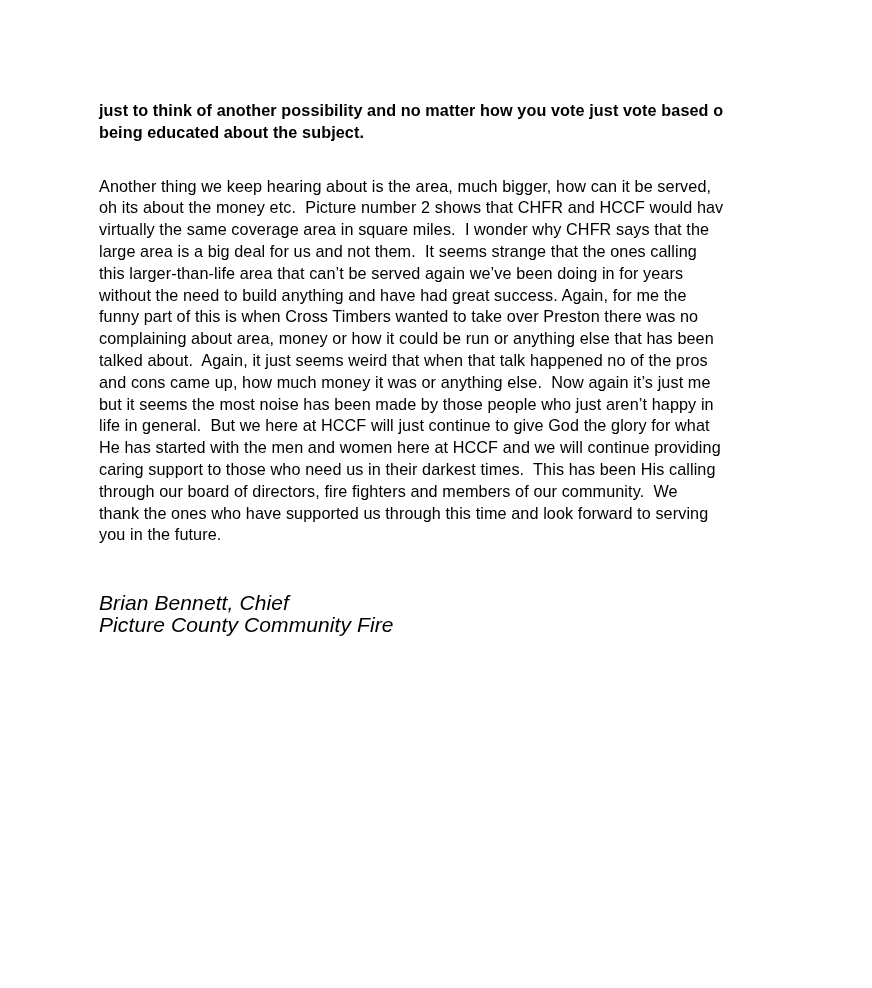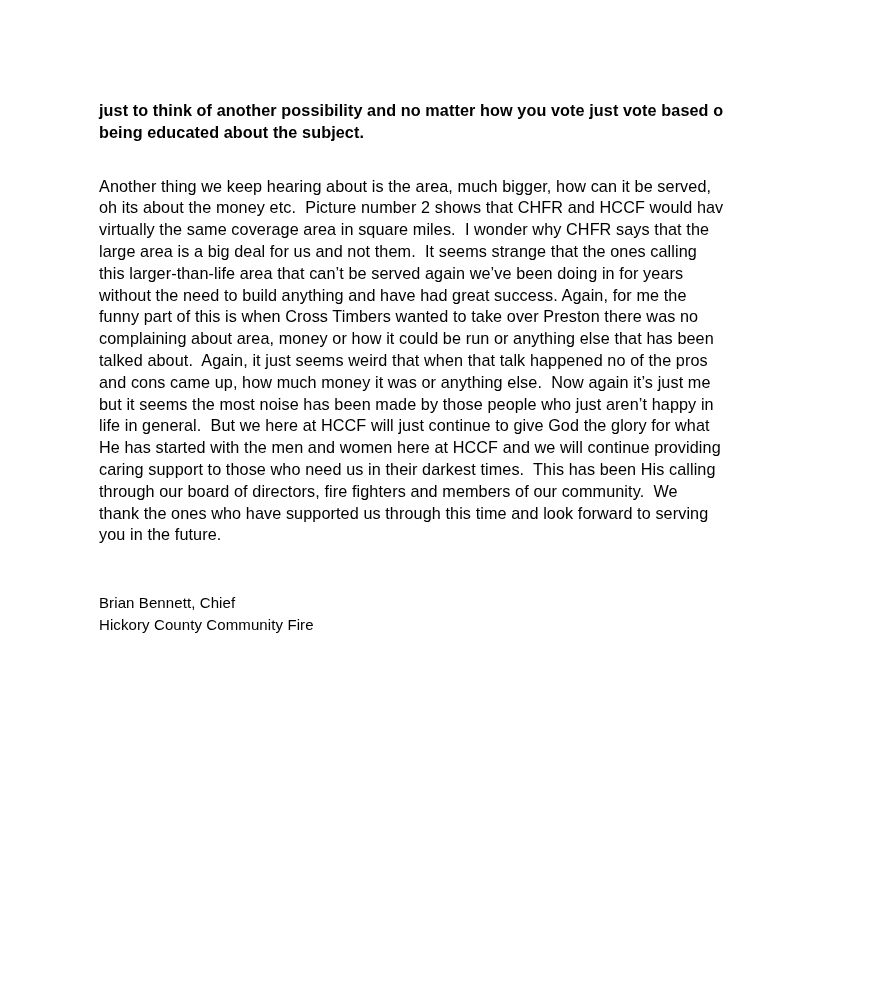--- a/index.html
+++ b/index.html
@@ -32,23 +32,24 @@
   .intro {
     font-weight: 700;
   }
   .body-para {
     margin-top: 32px;
   }
   .signature {
     margin-top: 46px;
   }
   .sig-line {
-    font-size: 15px;
+    font-size: 21px;
     line-height: 21.8px;
     letter-spacing: 0.1px;
+    font-style: italic;
   }
 </style>
 </head>
 <body>
 
 <div class="page">
   <div class="content">
     <p class="para intro">just to think of another possibility and no matter how you vote just vote based on
 being educated about the subject.</p>
     <p class="para body-para">Another thing we keep hearing about is the area, much bigger, how can it be served,
@@ -63,16 +64,16 @@
 and cons came up, how much money it was or anything else.  Now again it’s just me
 but it seems the most noise has been made by those people who just aren’t happy in
 life in general.  But we here at HCCF will just continue to give God the glory for what
 He has started with the men and women here at HCCF and we will continue providing
 caring support to those who need us in their darkest times.  This has been His calling
 through our board of directors, fire fighters and members of our community.  We
 thank the ones who have supported us through this time and look forward to serving
 you in the future.</p>
     <div class="signature">
       <div class="sig-line">Brian Bennett, Chief</div>
-      <div class="sig-line">Hickory County Community Fire</div>
+      <div class="sig-line">Picture County Community Fire</div>
     </div>
   </div>
 </div>
 
 </body></html>

